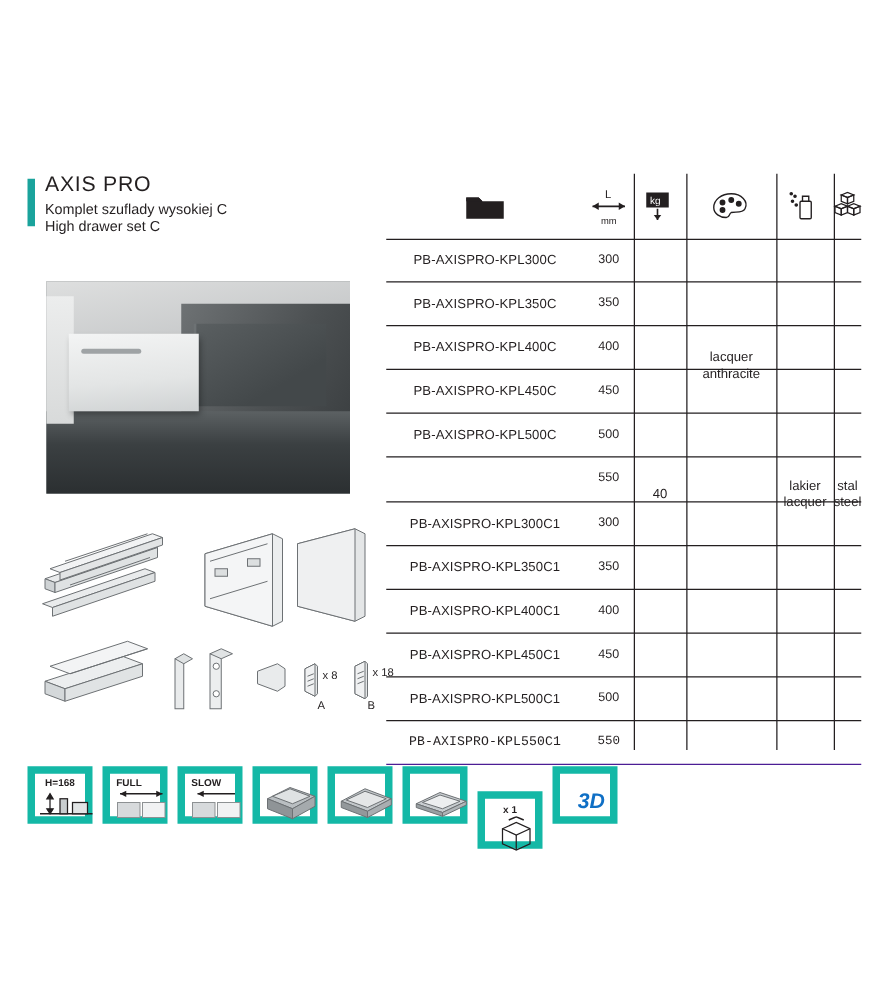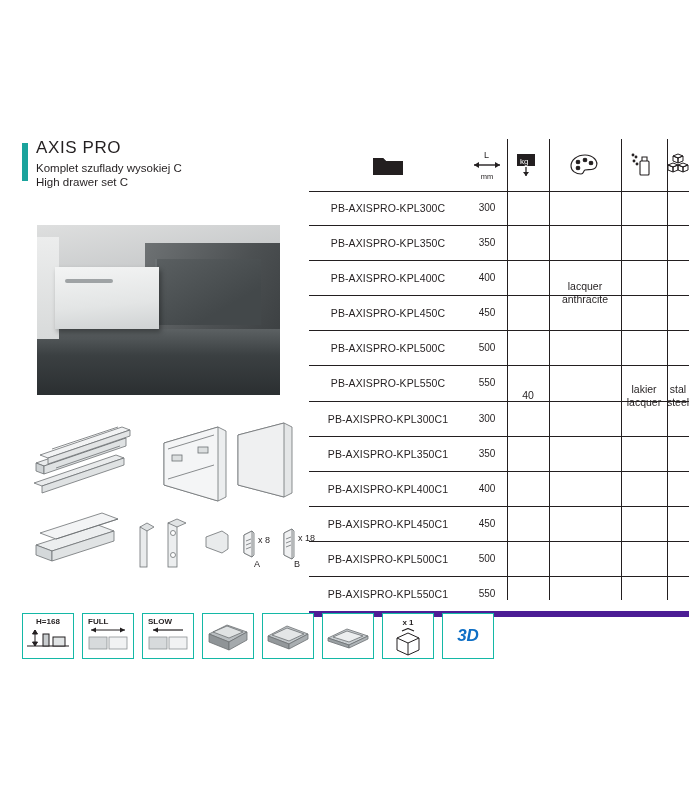--- a/index.html
+++ b/index.html
@@ -149,21 +149,21 @@
     position: absolute;
     left: 0;
     top: 52px;
     width: 380px;
   }
   .row {
     position: relative;
     height: 34.1px;
     border-bottom: 1px solid #231f20;
   }
-  .row:last-child { border-bottom: 6px solid #4c1d95; }
+  .row:last-child { border-bottom: 1px solid #4c1d95; font-family: Liberation Mono, monospace; }
   .code {
     position: absolute;
     left: 0;
     width: 158px;
     top: 0;
     height: 34.1px;
     line-height: 34.1px;
     text-align: center;
     font-size: 10.5px;
     color: #231f20;
@@ -199,21 +199,21 @@
     left: 22px;
     top: 613px;
     width: 460px;
     height: 52px;
   }
   .ibox {
     position: absolute;
     top: 0;
     width: 52px;
     height: 46px;
-    border: 1px solid #14b8a6;
+    border: 6px solid #14b8a6;
     background: #ffffff;
     box-sizing: border-box;
   }
   .ibox .cap {
     position: absolute;
     left: 0; right: 0;
     text-align: center;
     font-size: 8px;
     font-weight: bold;
     color: #231f20;
@@ -406,21 +406,20 @@
       </div>
       <div class="row">
         <div class="code">PB-AXISPRO-KPL450C</div>
         <div class="len">450</div>
       </div>
       <div class="row">
         <div class="code">PB-AXISPRO-KPL500C</div>
         <div class="len">500</div>
       </div>
       <div class="row">
-        <div class="code">PB-AXISPRO-KPL550C</div>
         <div class="len">550</div>
       </div>
       <div class="row">
         <div class="code">PB-AXISPRO-KPL300C1</div>
         <div class="len">300</div>
       </div>
       <div class="row">
         <div class="code">PB-AXISPRO-KPL350C1</div>
         <div class="len">350</div>
       </div>
@@ -528,21 +527,21 @@
       <svg width="50" height="44" viewBox="0 0 50 44" style="position:absolute;left:0;top:0;">
         <g stroke="#6d7174" stroke-width="0.8">
           <path d="M5,24 L24,15 L45,22 L26,31 Z" fill="#c8cdd0"></path>
           <path d="M5,24 L5,27 L26,34 L26,31 Z" fill="#9aa0a3"></path>
           <path d="M26,31 L45,22 L45,25 L26,34 Z" fill="#b0b5b8"></path>
           <path d="M10,23 L24,17 L40,22 L26,28 Z" fill="#eceeef"></path>
         </g>
       </svg>
     </div>
 
-    <div class="ibox" style="left:360px;">
+    <div class="ibox" style="left:360px;margin-top:20px;">
       <div class="cap" style="top:4px;">x 1</div>
       <svg width="50" height="30" viewBox="0 0 50 30" style="position:absolute;left:0;top:14px;">
         <g stroke="#231f20" stroke-width="1" fill="none">
           <path d="M14,10 L25,5 L36,10 L36,22 L25,27 L14,22 Z"></path>
           <path d="M14,10 L25,15 L36,10"></path>
           <path d="M25,15 L25,27"></path>
           <path d="M19,3 L25,0.5 L31,3" stroke-width="1.2"></path>
         </g>
       </svg>
     </div>

